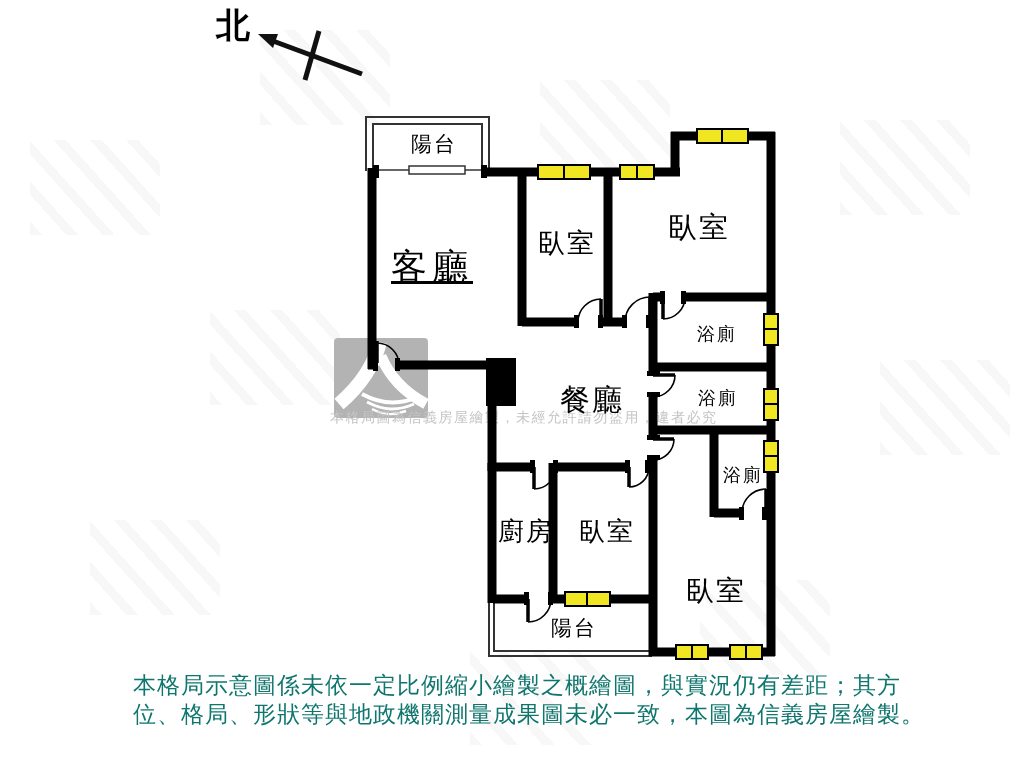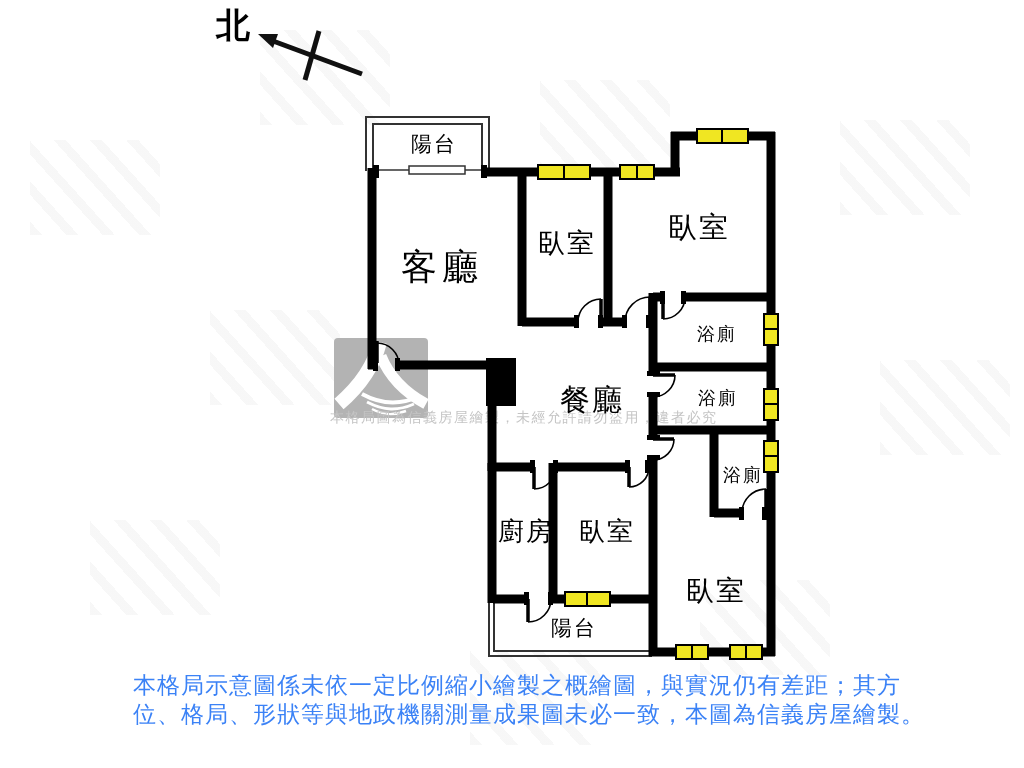--- a/index.html
+++ b/index.html
@@ -14,21 +14,21 @@
             color:#b3b3b3;letter-spacing:16px;white-space:nowrap;line-height:1;}
   #wm-notice{position:absolute;left:330px;top:409px;font-size:14px;color:#c4c4c4;
              letter-spacing:1.5px;white-space:nowrap;}
   
   #plan{position:absolute;left:0;top:0;z-index:3;}
   
   .lbl{position:absolute;z-index:4;color:#000;white-space:nowrap;
        transform:translate(-50%,-50%);letter-spacing:2px;line-height:1;}
   
   #disclaimer{position:absolute;left:133px;top:672px;z-index:4;font-size:23px;
-              letter-spacing:1px;color:#3b82f6;line-height:28.5px;white-space:nowrap;}
+              letter-spacing:1px;color:#0f766e;line-height:28.5px;white-space:nowrap;}
 </style>
 </head>
 <body>
 
 <div id="stage">
 
   <div class="ghost" style="left:30px;top:140px;"></div>
   <div class="ghost" style="left:210px;top:310px;"></div>
   <div class="ghost" style="left:90px;top:520px;"></div>
   <div class="ghost" style="left:540px;top:80px;"></div>
@@ -210,21 +210,21 @@
         </g>
       <g>
           <rect x="730" y="645" width="32" height="14"></rect>
           <line x1="746" y1="645" x2="746" y2="659"></line>
         </g>
     </g>
   </svg>
 
   <div class="lbl" style="left:234px;top:26px;font-size:34px;font-weight:700;">北</div>
   <div class="lbl" style="left:434px;top:144px;font-size:21px;">陽台</div>
-  <div class="lbl" style="left:442px;top:267px;font-size:36px;letter-spacing:5px;">客廳</div>
+  <div class="lbl" style="left:432px;top:267px;font-size:36px;letter-spacing:5px;text-decoration:underline;">客廳</div>
   <div class="lbl" style="left:567px;top:243px;font-size:27px;">臥室</div>
   <div class="lbl" style="left:699px;top:227px;font-size:29px;">臥室</div>
   <div class="lbl" style="left:717px;top:334px;font-size:18px;">浴廁</div>
   <div class="lbl" style="left:718px;top:398px;font-size:18px;">浴廁</div>
   <div class="lbl" style="left:743px;top:475px;font-size:18px;">浴廁</div>
   <div class="lbl" style="left:592px;top:400px;font-size:30px;font-weight:400;">餐廳</div>
   <div class="lbl" style="left:526px;top:532px;font-size:26px;text-align:center;">廚房</div>
   <div class="lbl" style="left:607px;top:532px;font-size:26px;">臥室</div>
   <div class="lbl" style="left:716px;top:591px;font-size:28px;">臥室</div>
   <div class="lbl" style="left:574px;top:628px;font-size:21px;">陽台</div>

